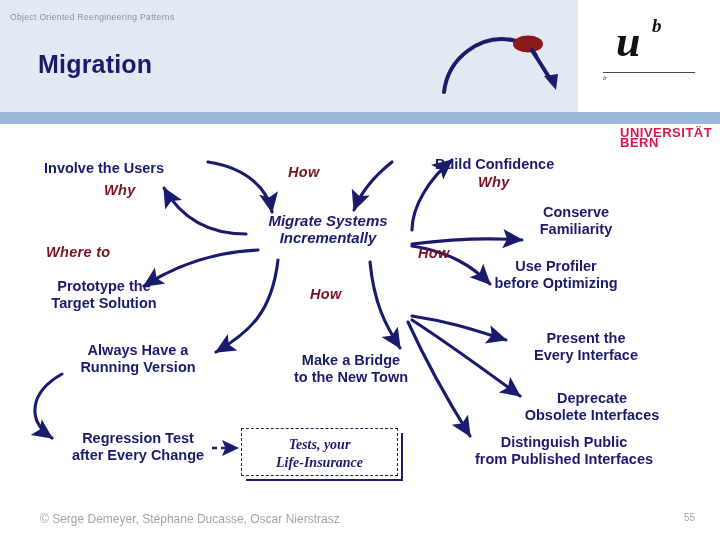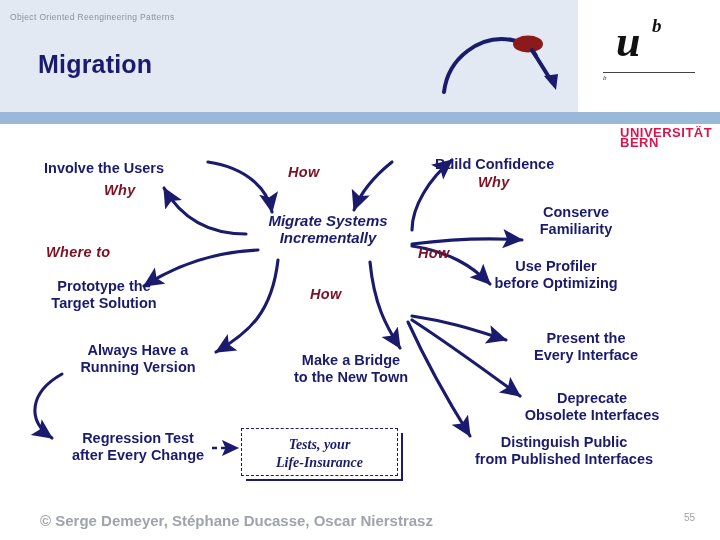--- a/index.html
+++ b/index.html
@@ -73,21 +73,21 @@
   }
   .tests-label{
     position:absolute;left:241px;top:312px;width:157px;text-align:center;
     color:#1b1b6e;font-weight:bold;font-style:italic;font-size:14px;line-height:18px;
     white-space:pre-line;
     font-family:Liberation Serif, serif;
   }
 
   
   .footer-text{
-    position:absolute;left:40px;top:512px;font-size:15px;color:#a0a3ab;white-space:nowrap;font-weight:bold;
+    position:absolute;left:40px;top:512px;font-size:12px;color:#a0a3ab;white-space:nowrap;
   }
   .footer-page{
     position:absolute;left:684px;top:512px;font-size:10px;color:#a0a3ab;
   }
 </style>
 </head>
 <body>
 
 <div id="slide">
 

